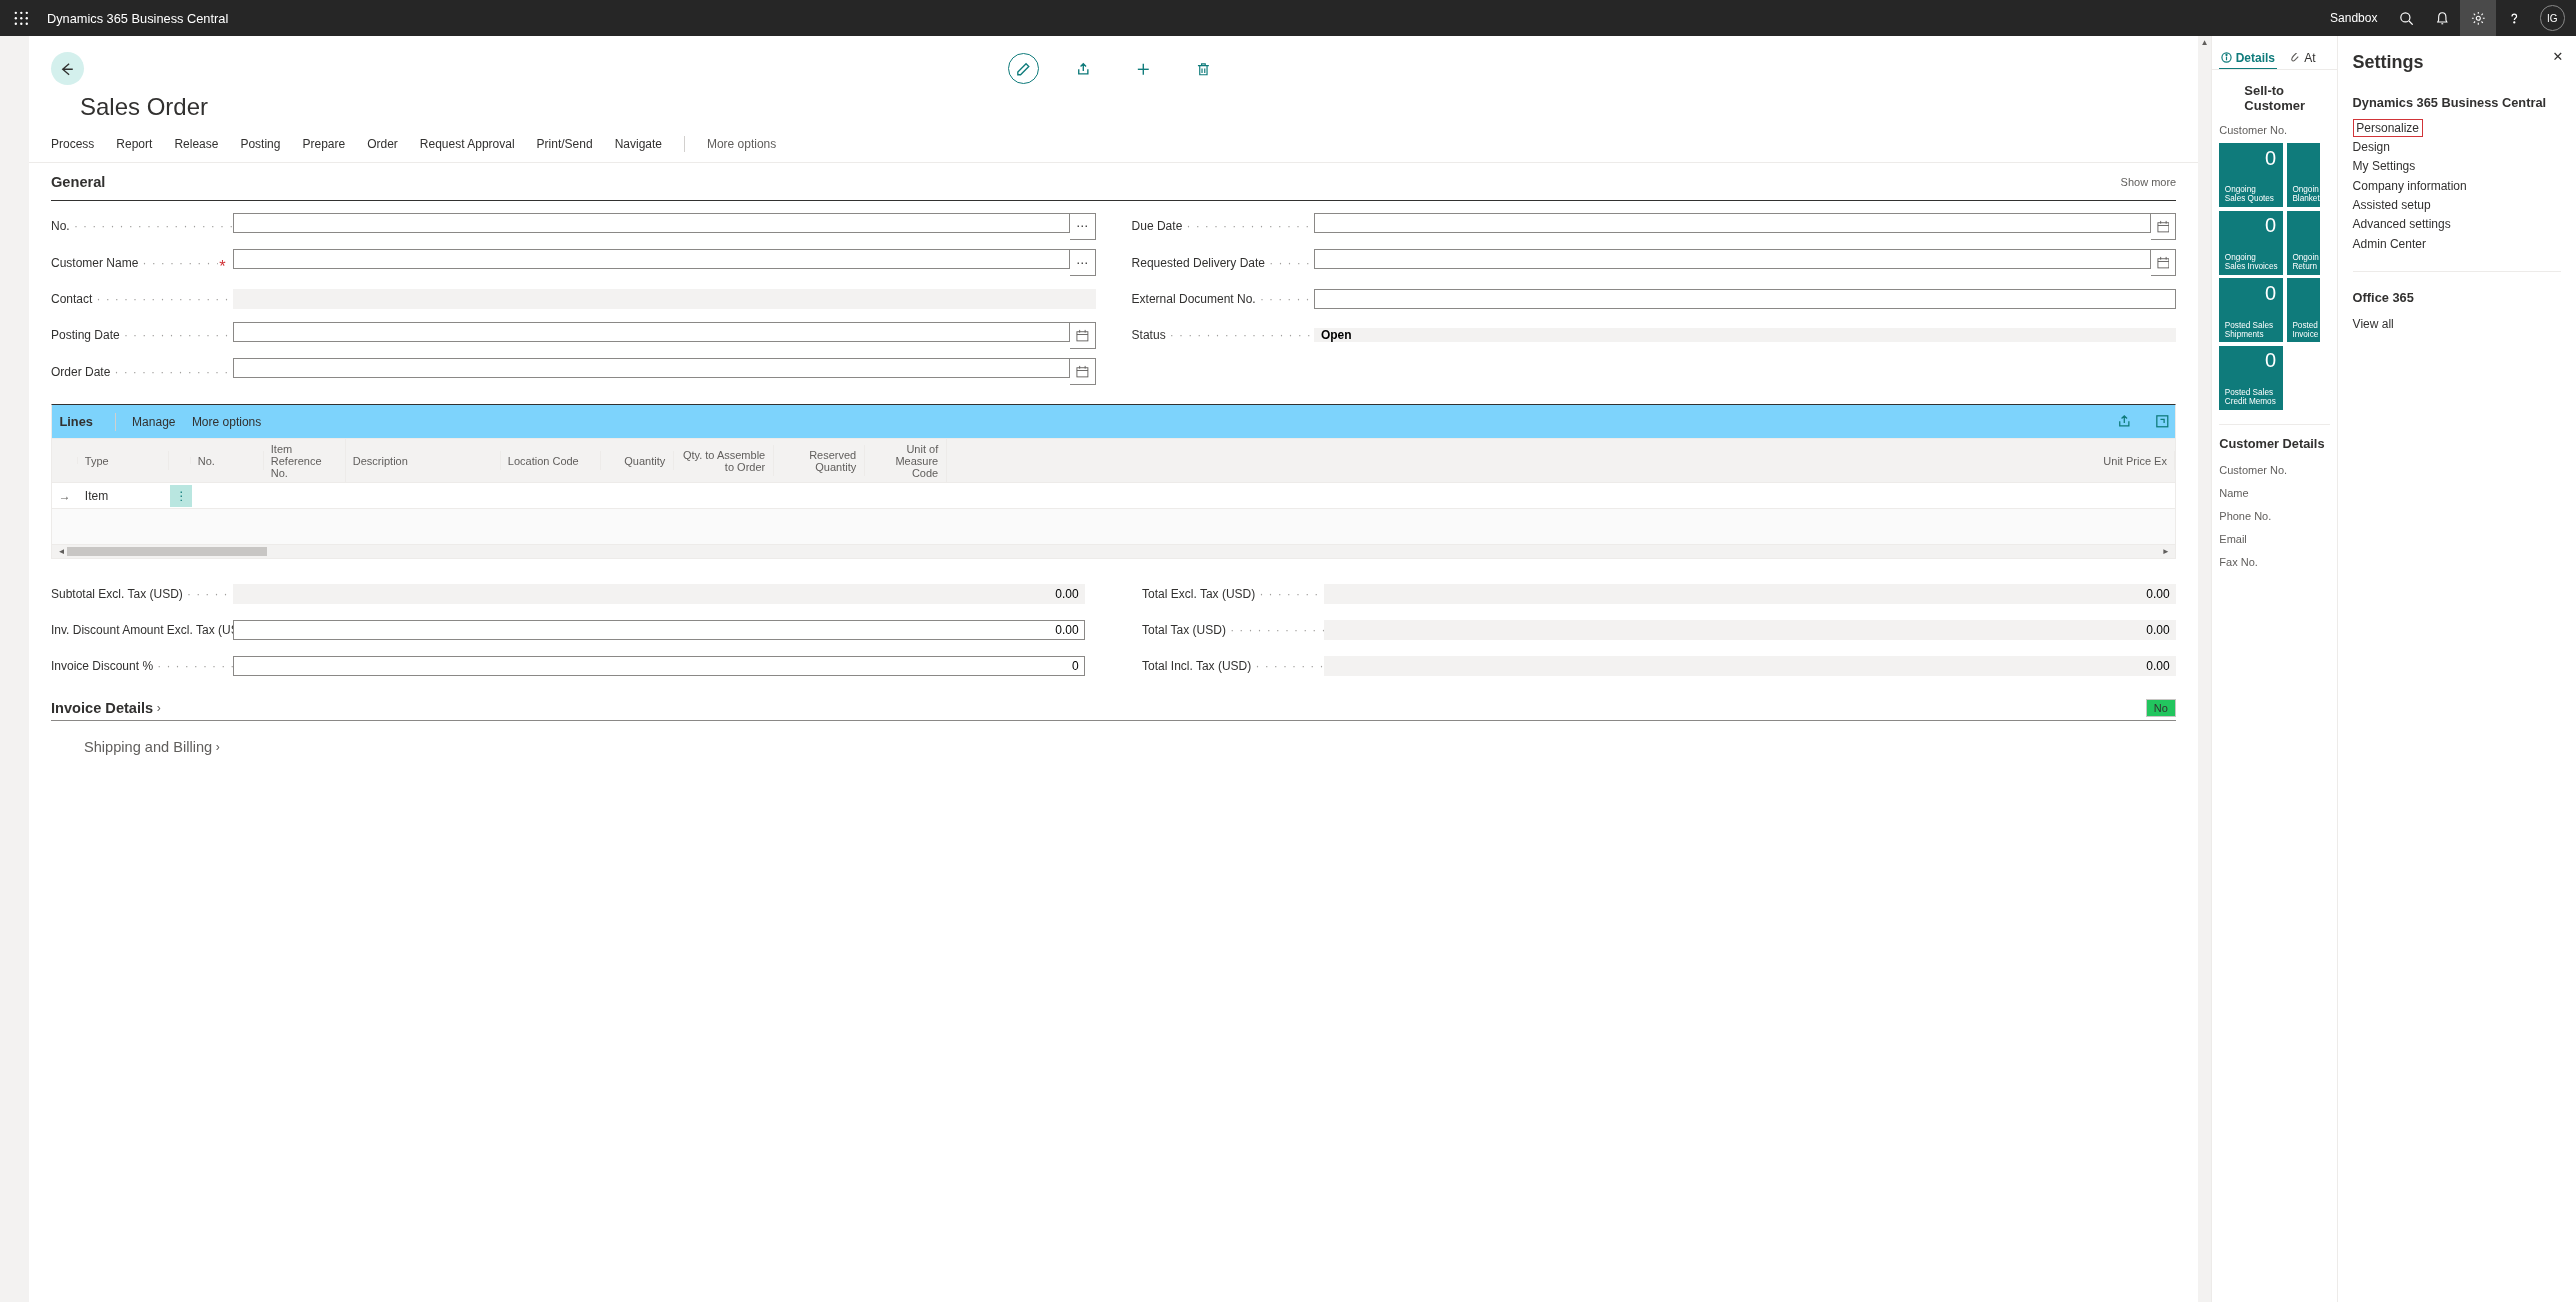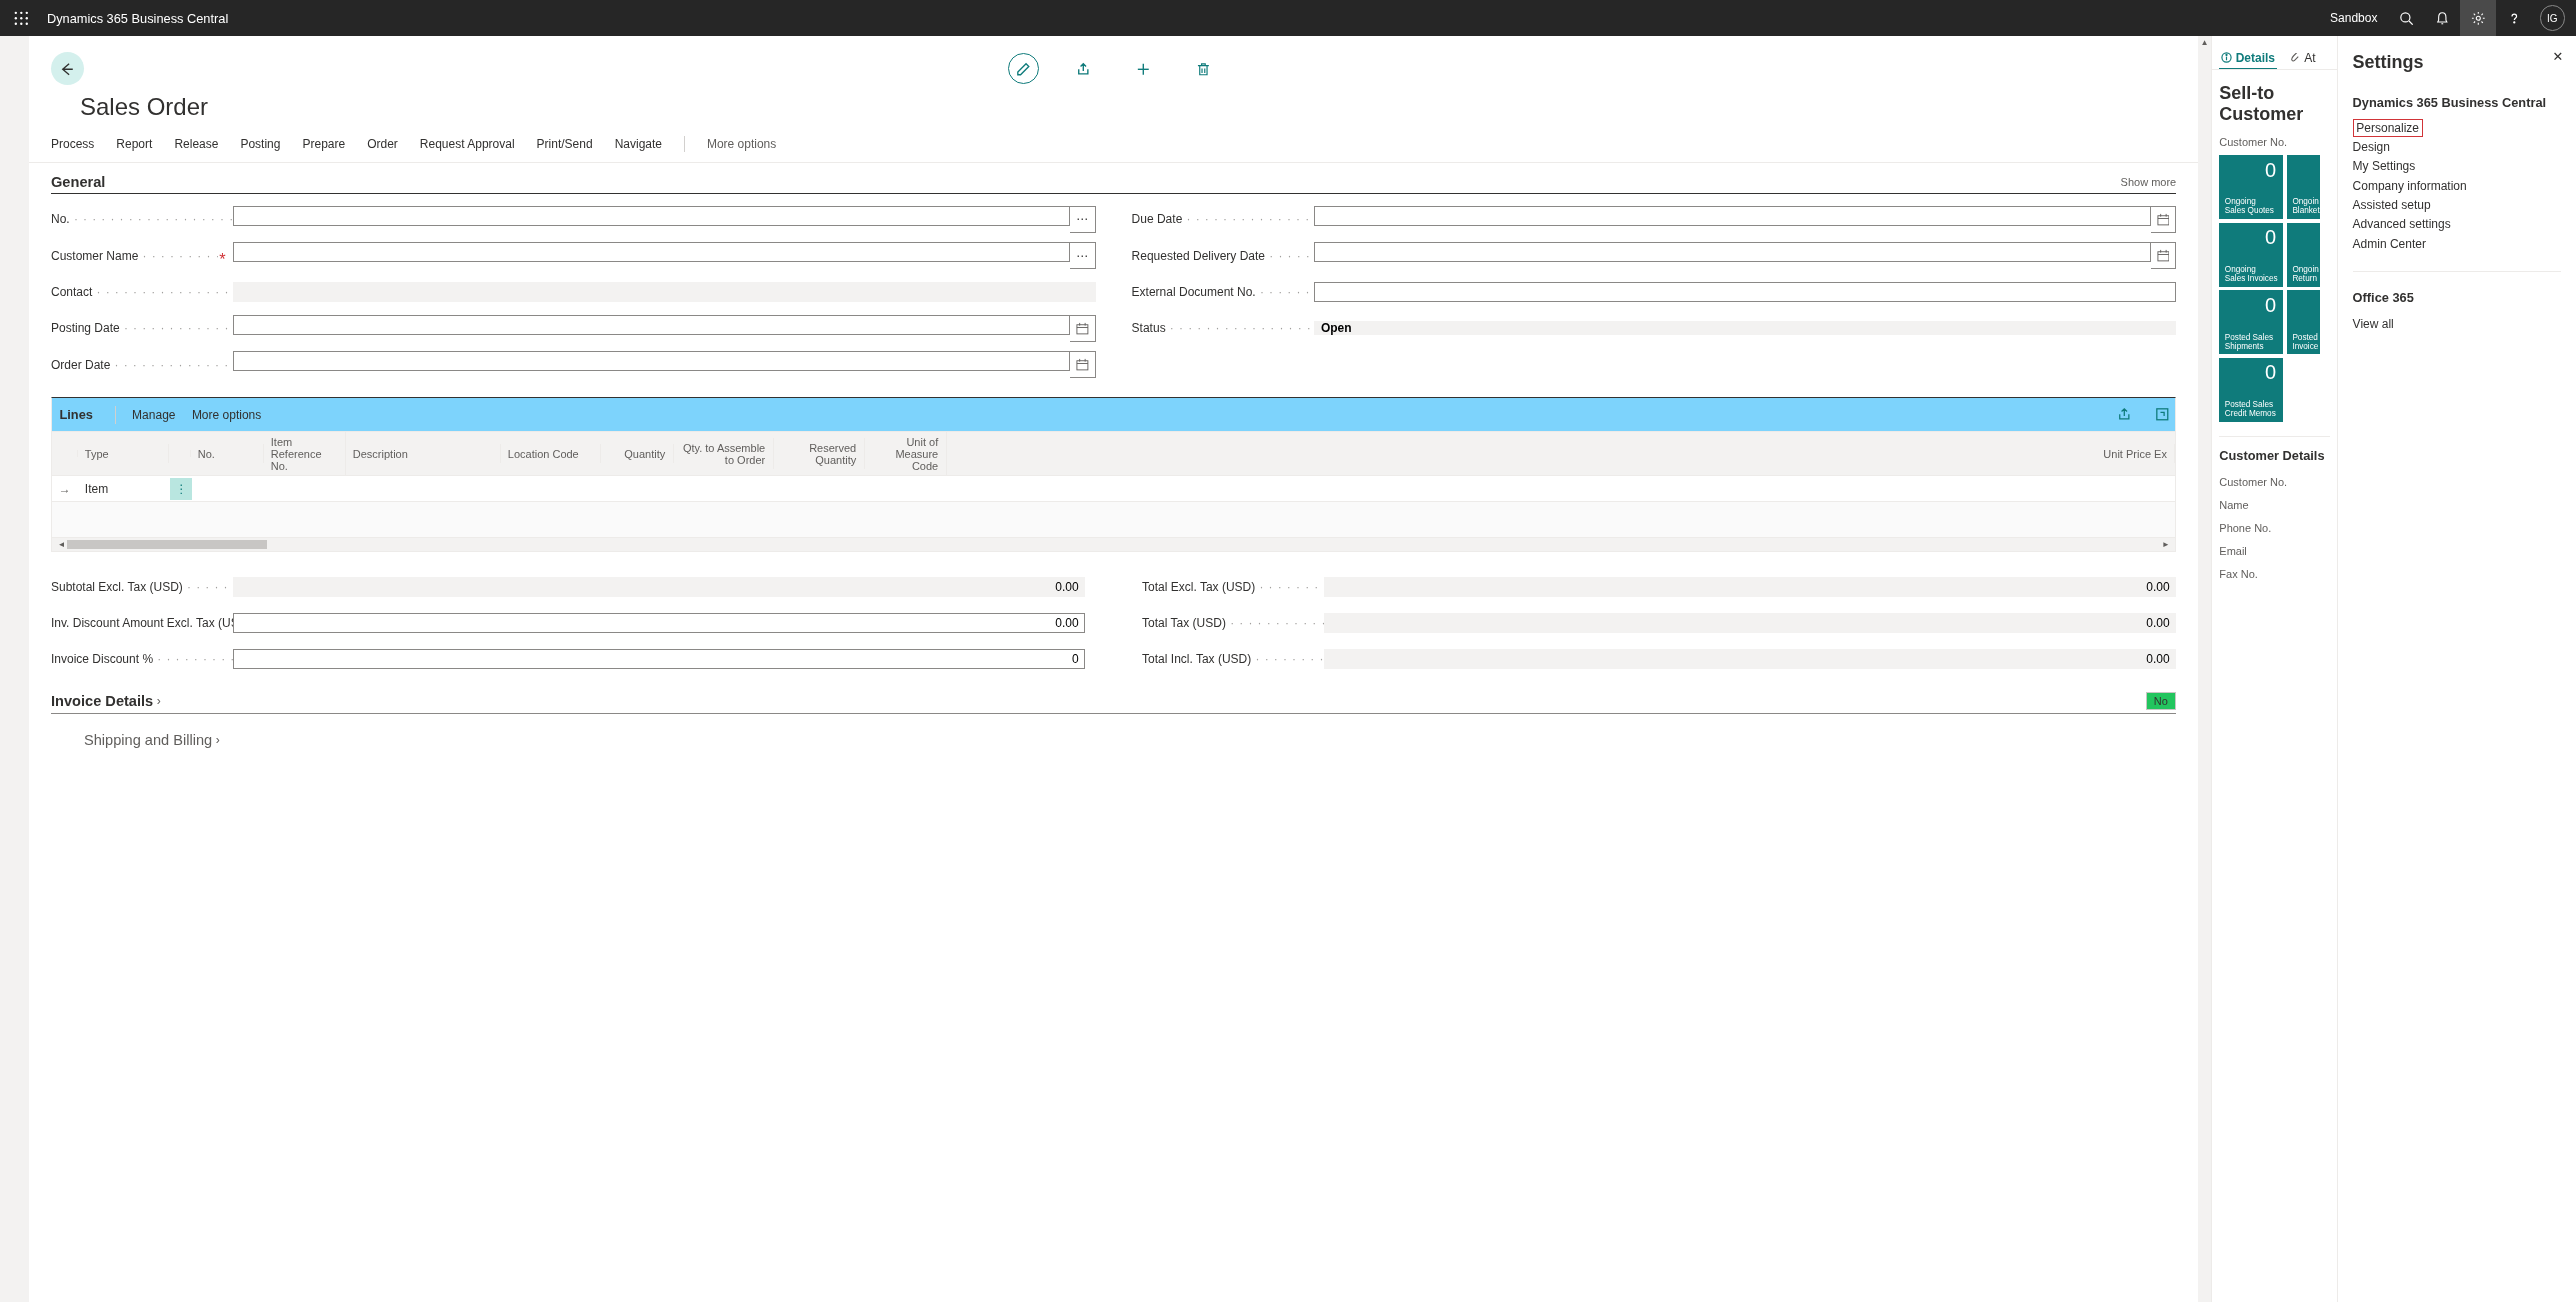--- a/index.html
+++ b/index.html
@@ -36,21 +36,21 @@
 .page-title { font-size: 24px; font-weight: 300; padding: 3.6px 22px 12.8px 51px; }
 
 
 .action-menu { display: flex; align-items: center; gap: 22px; padding: 0 22px 7.3px 22px; border-bottom: 0.9px solid #edebe9; font-size: 12px; }
 .action-menu-item { color: #323130; cursor: pointer; padding: 3.6px 0; }
 .action-divider { width: 0.9px; height: 16.4px; background: #d2d0ce; }
 .action-more { color: #605e5c; }
 
 
 .section { padding: 11px 22px 3.6px 22px; }
-.section-header { display: flex; align-items: center; border-bottom: 1.8px solid #323130; padding-bottom: 3px; margin-bottom: 11px; }
+.section-header { display: flex; align-items: center; border-bottom: 1.8px solid #323130; padding-bottom: 10px; margin-bottom: 11px; }
 .section-title { font-size: 14.6px; font-weight: 600; flex: 1; }
 .section-chevron { color: #605e5c; margin-left: 3.6px; }
 .show-more { font-size: 11px; color: #605e5c; cursor: pointer; }
 
 .fields-grid { display: flex; gap: 36px; }
 .fields-col { flex: 1; display: flex; flex-direction: column; gap: 7.3px; }
 .field-row { display: flex; align-items: center; height: 29px; }
 .field-label { flex: 0 0 182px; font-size: 12px; color: #323130; position: relative; overflow: hidden; white-space: nowrap; }
 .field-label::after { content: ' · · · · · · · · · · · · · · · · · · · · · · · · · · · · · · · · · · · ·'; color: #a19f9d; letter-spacing: 0.9px; }
 .req-mark { color: #d13438; font-size: 16.4px; position: absolute; right: 5.5px; top: 1.8px; background: #fff; padding: 0 1.8px; }
@@ -89,21 +89,21 @@
 
 .subsection { padding: 11px 22px 0 22px; }
 .subsection-header { display:flex; align-items:center; border-bottom: 1.4px solid #8a8886; padding-bottom: 3.6px; }
 .subsection-title { font-size: 14.6px; font-weight: 600; flex: 0 0 auto; }
 .badge-no { margin-left: auto; background: #22c55e; border: 0.9px solid #c8c6c4; padding: 1.8px 7.3px; font-size: 11px; }
 
 
 .fb-tabs { display: flex; padding: 0 7.3px; gap: 11px; border-bottom: 0.9px solid #edebe9; font-size: 12px; }
 .fb-tab { padding: 3.6px 1.8px; cursor: pointer; display: flex; align-items: center; gap: 3.6px; color: #323130; }
 .fb-tab.active { border-bottom: 1.8px solid #0f7b7b; color: #0f7b7b; font-weight: 600; }
-.fb-section-title { font-size: 18px; font-weight: 600; padding: 12.8px 7.3px 7.3px 7.3px; }
+.fb-section-title { font-size: 13px; font-weight: 600; padding: 12.8px 7.3px 7.3px 7.3px; margin-left: 25px; }
 .fb-field { padding: 3.6px 7.3px; font-size: 11px; color: #605e5c; }
 .tiles { display: flex; flex-wrap: wrap; gap: 3.6px; padding: 3.6px 7.3px; }
 .tile { width: 64px; height: 64px; background: #0f7b7b; color: #fff; display: flex; flex-direction: column; justify-content: flex-end; padding: 3.6px 5.5px; font-size: 8.2px; line-height: 1.1; position: relative; cursor: pointer; overflow:hidden;}
 .tile.narrow { width: 33px; }
 .tile .count { font-size: 20px; position: absolute; top: 3.6px; right: 7.3px; }
 .fb-hr { border: none; border-top: 0.9px solid #edebe9; margin: 11px 7.3px; }
 .fb-detail-title { font-size: 12.8px; font-weight: 600; padding: 0 7.3px 7.3px 7.3px; }
 .fb-detail-row { padding: 5.5px 7.3px; font-size: 11px; color: #605e5c; }
 
 

